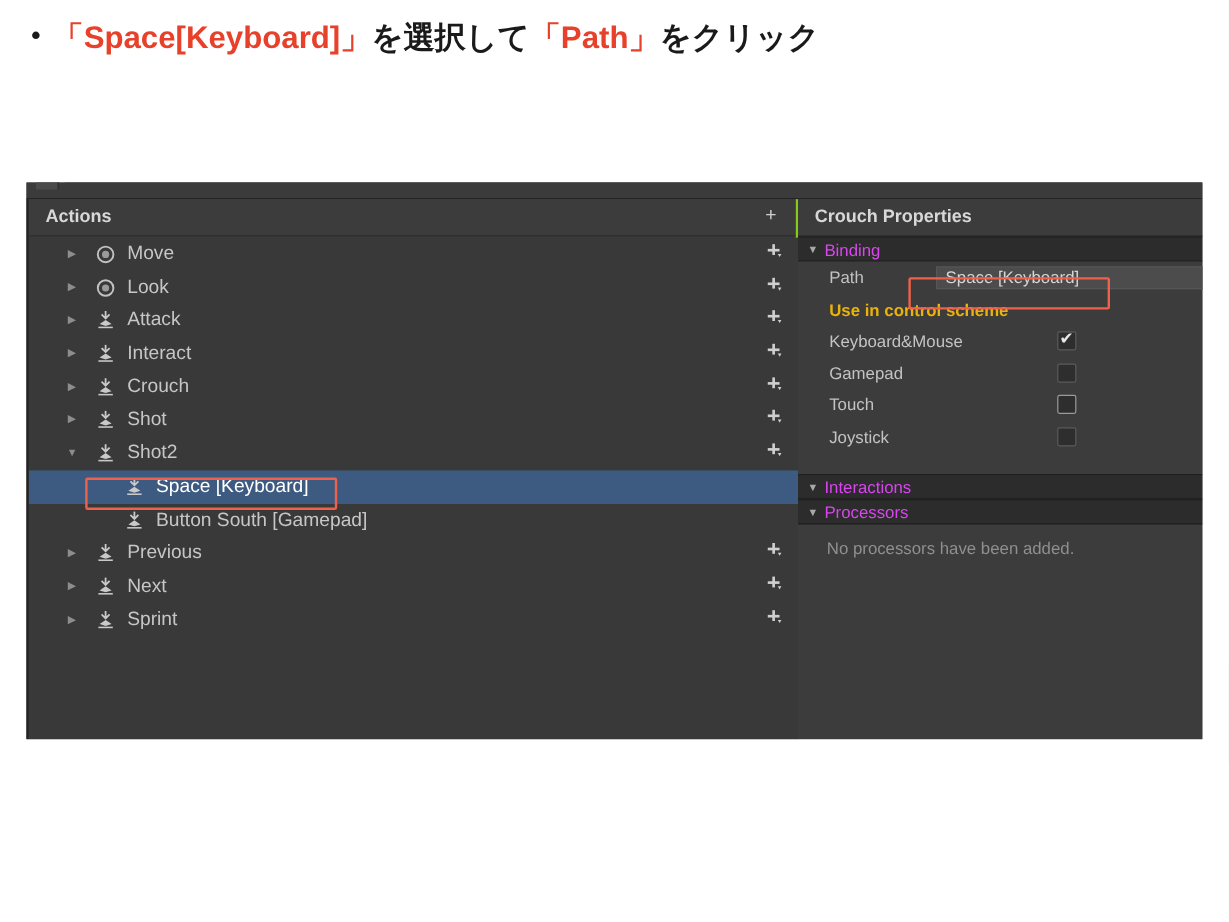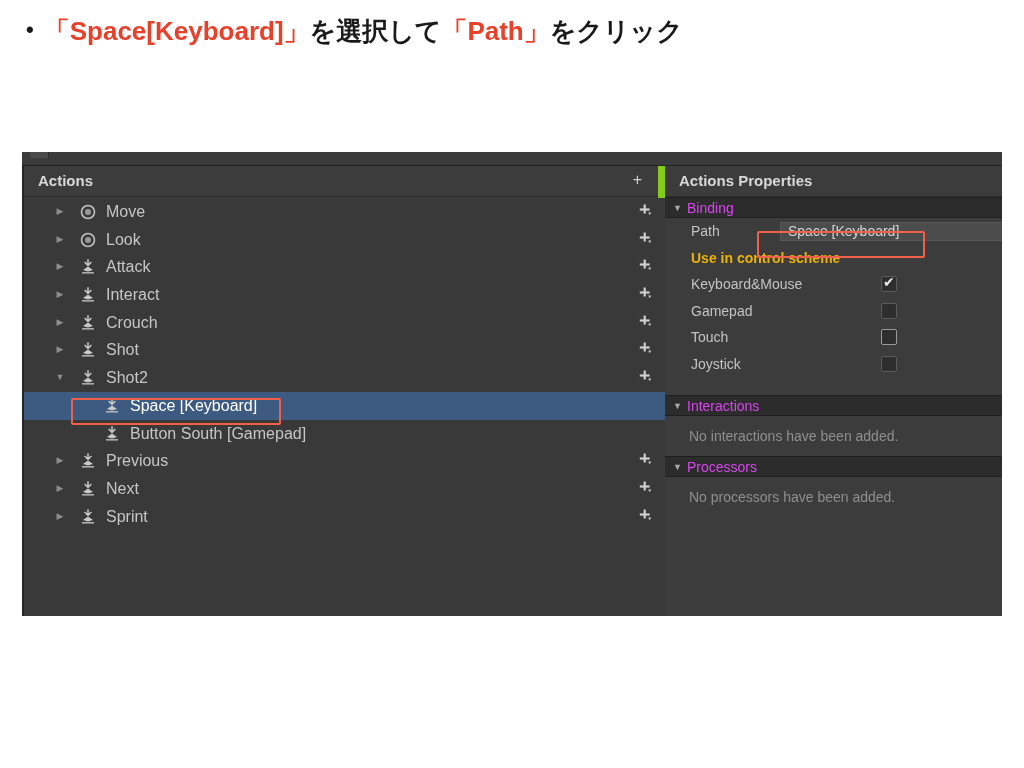--- a/index.html
+++ b/index.html
@@ -90,21 +90,21 @@
 
   
   .pane-actions {
     position: absolute;
     left: 0;
     top: 0;
     width: 643px;
     height: 450px;
     background: #3c3c3c;
     border-left: 2px solid #242424;
-    border-right: 7px solid #84cc16;
+    border-right: 2px solid #84cc16;
     box-sizing: border-box;
     text-decoration: underline;
   }
   .pane-header {
     position: relative;
     height: 31px;
     background: #3c3c3c;
     border-bottom: 1px solid #2c2c2c;
     box-sizing: border-box;
   }
@@ -512,21 +512,21 @@
                   <rect x="5.6" y="1.5" width="2.2" height="9" fill="#cfcfcf"></rect>
                   <rect x="1.8" y="5.4" width="9.8" height="2.2" fill="#cfcfcf"></rect>
                   <path d="M10.2 9.6 L13.2 9.6 L11.7 12.2 Z" fill="#cfcfcf"></path>
                 </svg></span>
             </div>
           </div>
       </div>
 
       <div class="pane-binding">
         <div class="pane-header">
-          <span class="title">Actions Properties</span>
+          <span class="title">Crouch Properties</span>
         </div>
 
         <div class="section-bar">
           <span class="tw">▼</span>
           <span class="nm">Binding</span>
         </div>
         <div class="section-body">
           <div class="prop-row">
             <span class="pname">Path</span>
             <div class="prop-field">
@@ -557,21 +557,20 @@
               </div>
             </div>
         </div>
 
         <div class="spacer-gap"></div>
 
         <div class="section-bar">
           <span class="tw">▼</span>
           <span class="nm">Interactions</span>
         </div>
-        <div class="empty-note">No interactions have been added.</div>
 
         <div class="section-bar">
           <span class="tw">▼</span>
           <span class="nm">Processors</span>
         </div>
         <div class="empty-note">No processors have been added.</div>
       </div>
 
     </div>
   </div>

